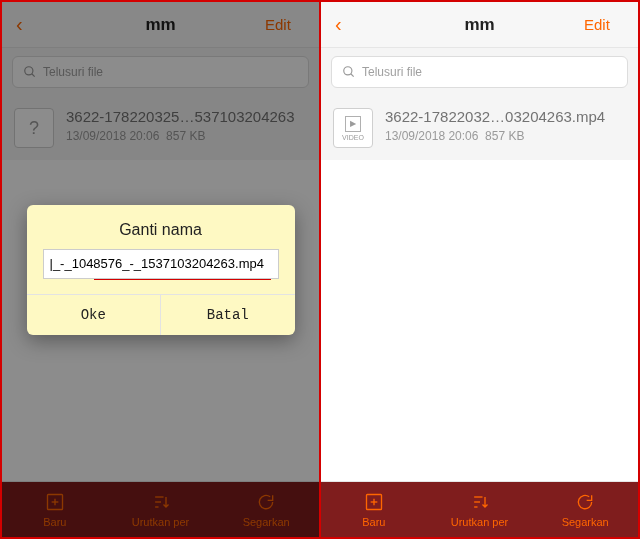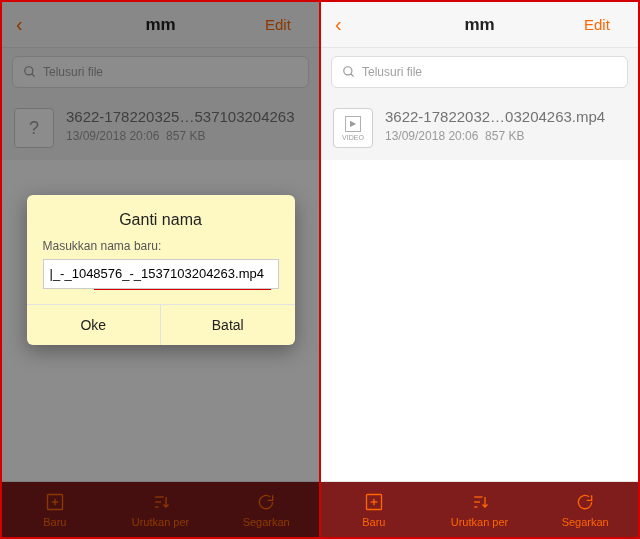--- a/index.html
+++ b/index.html
@@ -38,21 +38,21 @@
 
   
   .modalwrap { position: absolute; inset: 0; display: flex; align-items: center; justify-content: center; z-index: 10; }
   .modal { width: 268px; background: #fef9c3; border-radius: 6px; overflow: hidden; box-shadow: 0 6px 20px rgba(0,0,0,0.35); }
   .modal .mtitle { text-align: center; padding: 16px 10px 10px; font-size: 16px; color: #222; }
   .modal .mlabel { padding: 0 16px; font-size: 12px; color: #555; margin-bottom: 6px; }
   .modal .minput-row { padding: 0 16px 14px; }
   .modal .minput { width: 100%; height: 30px; border: 1px solid #ccc; padding: 0 6px; font-size: 13px; }
   .modal .minput-underline { height: 2px; background: #d40000; width: 75%; margin-left: 22%; margin-top: -1px; }
   .modal .mbuttons { display: flex; border-top: 1px solid #e3e3e3; }
-  .modal .mbtn { flex: 1; text-align: center; padding: 12px 0; font-size: 14px; color: #222; }
+  .modal .mbtn { flex: 1; text-align: center; padding: 12px 0; font-size: 14px; color: #222; font-family: Liberation Mono, monospace; }
   .modal .mbtn + .mbtn { border-left: 1px solid #e3e3e3; }
 
   svg { display: block; }
 </style>
 </head>
 <body>
 
 <div class="stage">
 
   <div class="pane left">
@@ -117,21 +117,20 @@
           </span>
         <span class="lbl">Segarkan</span>
       </div>
     </div>
 
     <div class="dim"></div>
 
     <div class="modalwrap">
       <div class="modal">
         <div class="mtitle">Ganti nama</div>
-        <div class="mlabel">Masukkan nama baru:</div>
         <div class="minput-row">
           <input class="minput" value="|_-_1048576_-_1537103204263.mp4" style="">
           <div class="minput-underline"></div>
         </div>
         <div class="mbuttons">
           <div class="mbtn">Oke</div>
           <div class="mbtn">Batal</div>
         </div>
       </div>
     </div>

